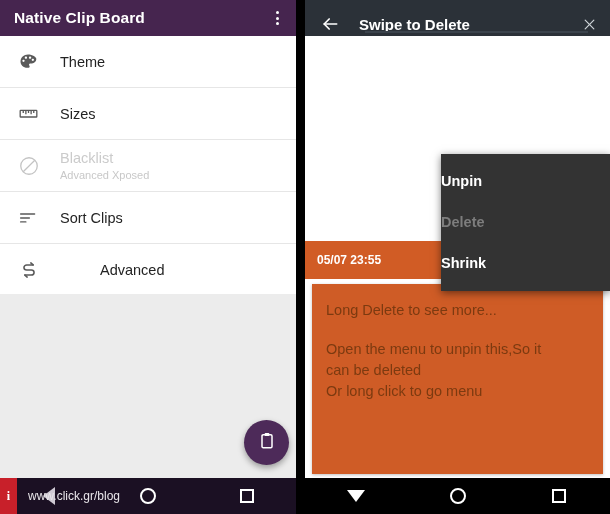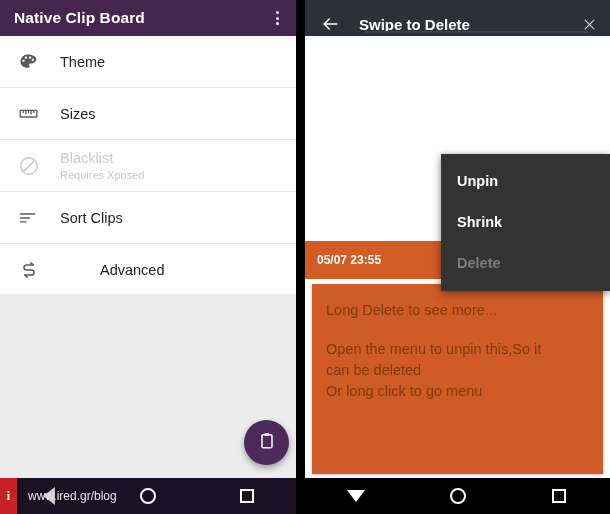--- a/index.html
+++ b/index.html
@@ -237,21 +237,20 @@
     width: 169px;
     background: #333333;
     box-shadow: 0 2px 8px rgba(0,0,0,0.5);
     padding: 6px 0 8px 0;
     z-index: 10;
   }
   .popup-item {
     height: 41px;
     display: flex;
     align-items: center;
-    padding-left: 16px;
     color: #ffffff;
     font-size: 14.5px;
     font-weight: bold;
     cursor: pointer;
   }
   .popup-item.disabled { color: #7d7d7d; }
 
   
   .navbar-right {
     position: absolute;
@@ -326,21 +325,21 @@
 
       <div class="list-row row-disabled">
         <div class="list-icon">
           <svg width="22" height="22" viewBox="0 0 24 24" fill="none" stroke="currentColor" stroke-width="1.4">
             <circle cx="12" cy="12" r="9"></circle>
             <line x1="5.7" y1="18.3" x2="18.3" y2="5.7"></line>
           </svg>
         </div>
         <div class="list-text">
           <div class="list-label">Blacklist</div>
-          <div class="list-sub">Requires Xposed</div>
+          <div class="list-sub">Advanced Xposed</div>
         </div>
       </div>
 
       <div class="list-row">
         <div class="list-icon">
           <svg width="21" height="21" viewBox="0 0 24 24" stroke="currentColor" stroke-width="1.6" stroke-linecap="round">
             <line x1="3" y1="8" x2="19" y2="8"></line>
             <line x1="3" y1="12.5" x2="13" y2="12.5"></line>
             <line x1="3" y1="17" x2="9" y2="17"></line>
           </svg>
@@ -382,21 +381,21 @@
       <div class="nav-slot">
         <div class="nav-ico-circle"></div>
       </div>
       <div class="nav-slot">
         <div class="nav-ico-square"></div>
       </div>
     </div>
 
     <div class="watermark">
       <div class="wm-badge">i</div>
-      <div class="wm-text">www.ired.gr/blog</div>
+      <div class="wm-text">www.click.gr/blog</div>
     </div>
 
   </div>
 
   <div class="divider-col"></div>
 
   <div class="phone-right">
 
     <div class="dark-appbar">
       <div class="back-arrow">
@@ -429,22 +428,22 @@
       <div class="card-body">
         <div class="card-line">Long Delete to see more...</div>
         <div class="card-gap"></div>
         <div class="card-line">Open the menu to unpin this,So it</div>
         <div class="card-line">can be deleted</div>
         <div class="card-line">Or long click to go menu</div>
       </div>
 
       <div class="popup">
         <div class="popup-item">Unpin</div>
+        <div class="popup-item disabled">Delete</div>
         <div class="popup-item">Shrink</div>
-        <div class="popup-item disabled">Delete</div>
       </div>
 
     </div>
 
     <div class="navbar-right">
       <div class="nav-slot">
         <div class="nav-ico-tri-down"></div>
       </div>
       <div class="nav-slot">
         <div class="nav-ico-circle"></div>

